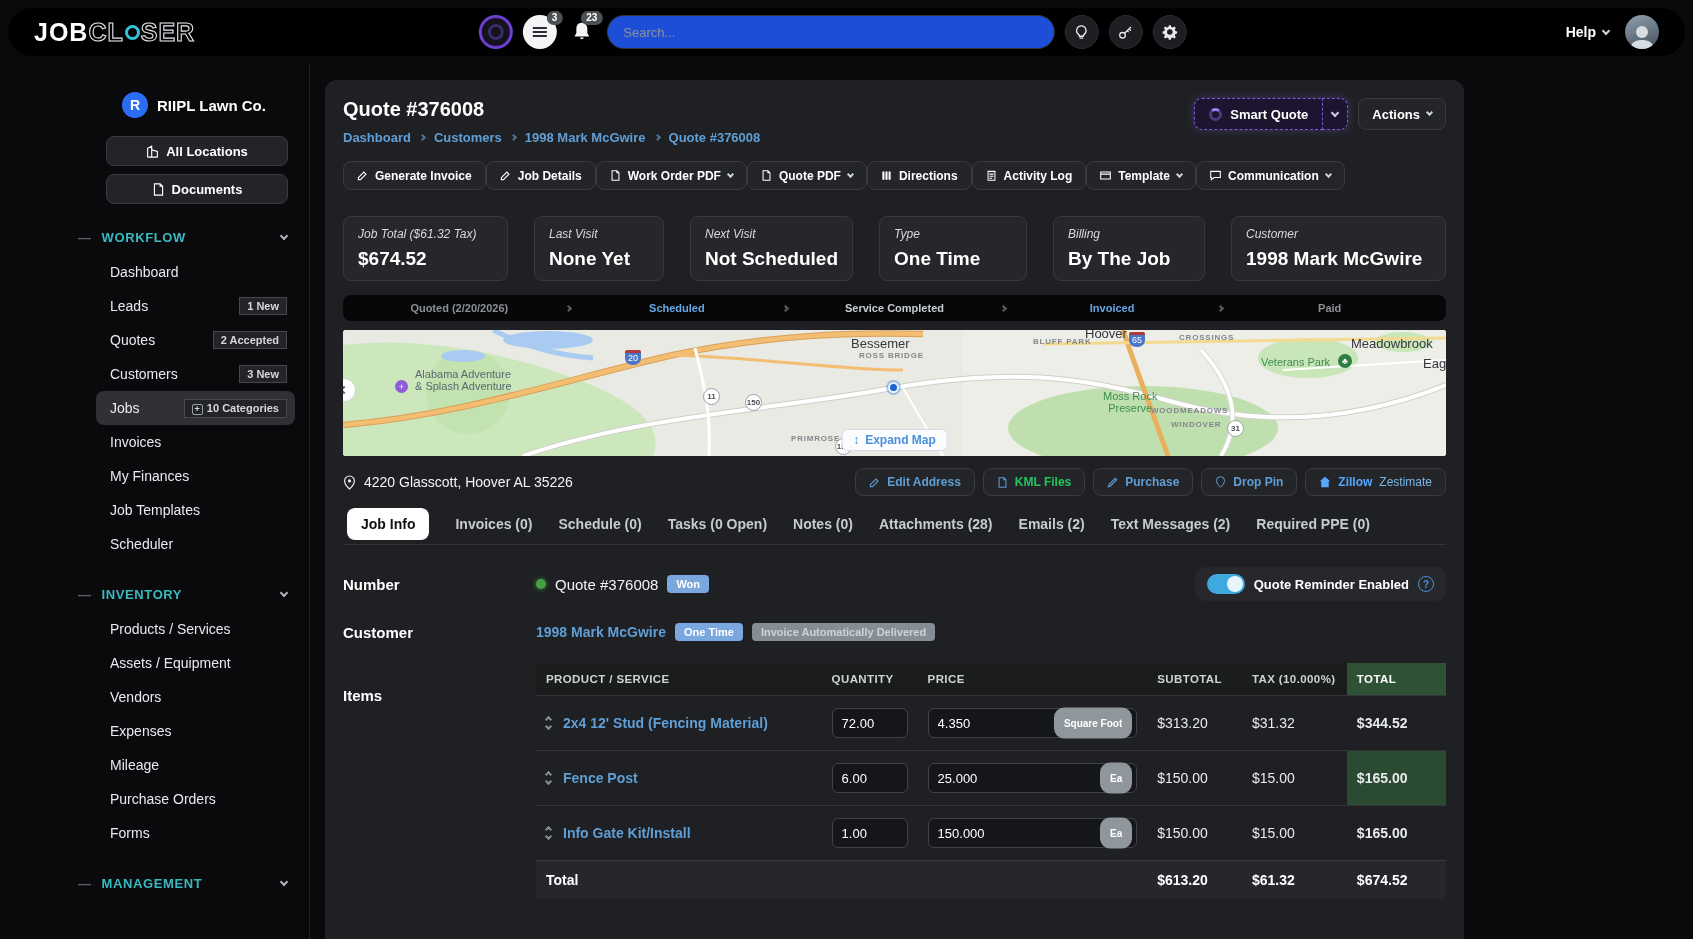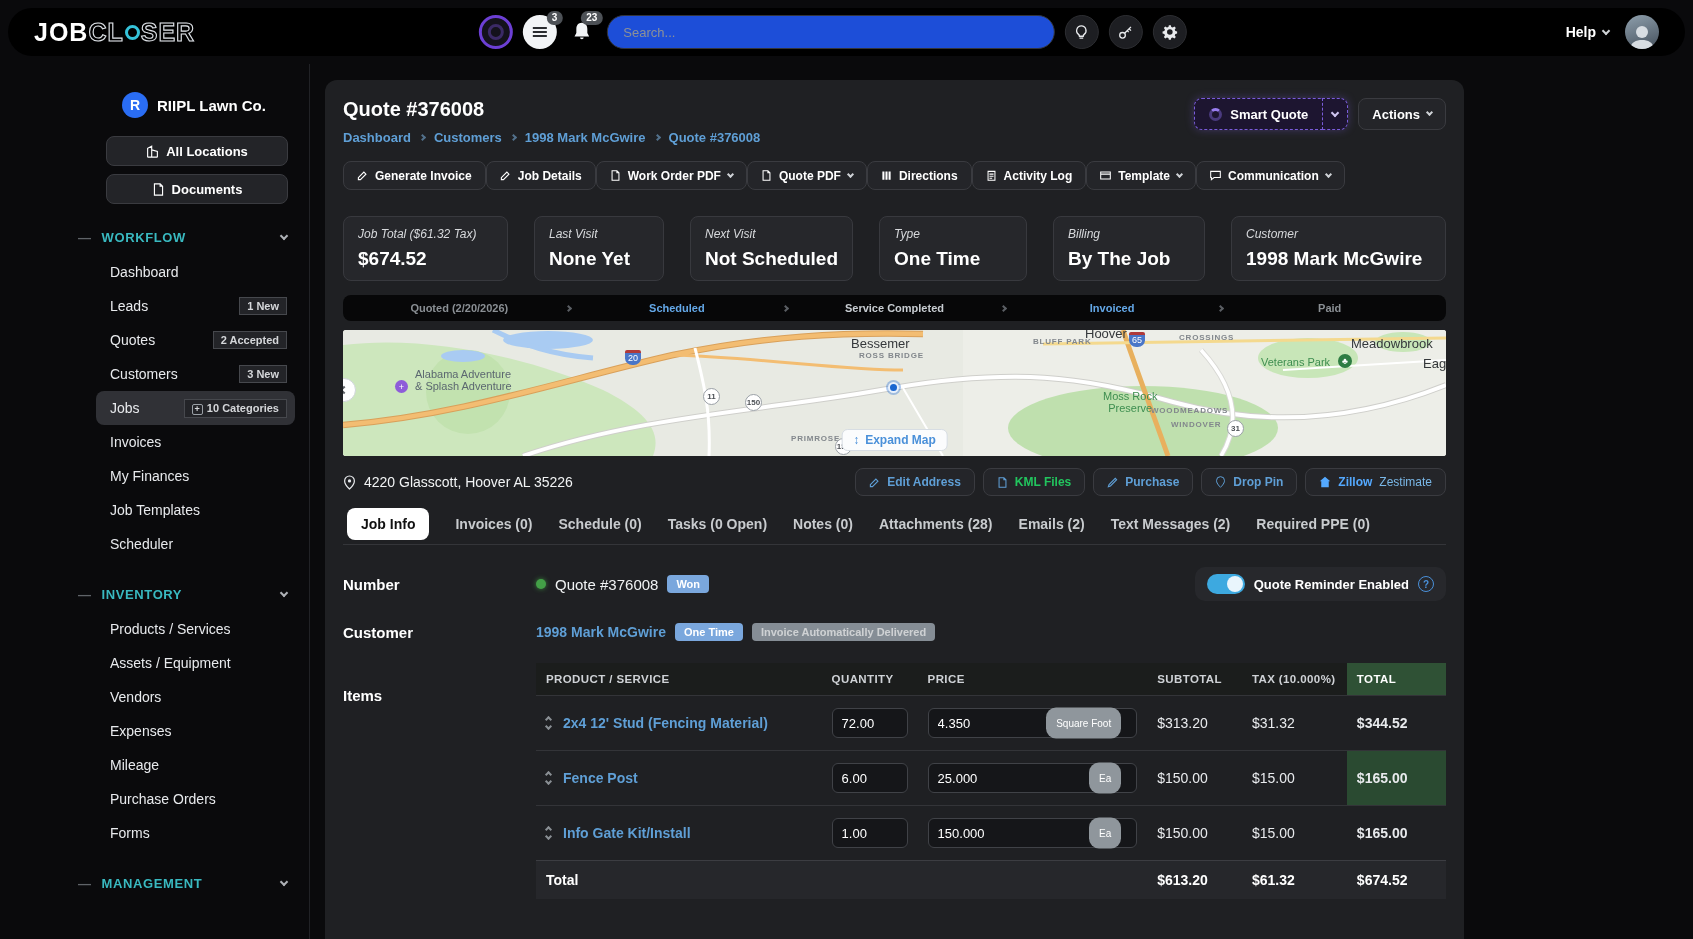--- a/index.html
+++ b/index.html
@@ -143,21 +143,21 @@
   .items-table th { text-align:left; font-size:11.5px; letter-spacing:.4px; color:#cfd2d6; background:#1b1d1c; padding:10px 10px; font-weight:bold; white-space:nowrap; }
   .items-table th.th-total { background:#2f5135; color:#fff; }
   .items-table td { padding:12px 10px; border-top:1px solid #333438; font-size:14px; color:#e8eaed; vertical-align:middle; }
   .items-table tr.frow td { border-top:1px solid #3c3d42; background:#26272b; font-weight:bold; color:#fff; padding:11px 10px; }
   .prod-cell { display:flex; align-items:center; gap:12px; }
   .reorder { display:flex; flex-direction:column; gap:5px; color:#8a8f94; cursor:pointer; }
   .reorder .chev { width:5px; height:5px; }
   .qty-input { width:76px; height:30px; background:#151619; border:1px solid #404247; border-radius:6px; color:#fff; font-size:13px; padding:0 9px; outline:none; font-family:"Liberation Sans",sans-serif; }
   .price-wrap { position:relative; width:215px; }
   .price-input { width:100%; height:30px; background:#151619; border:1px solid #404247; border-radius:6px; color:#fff; font-size:13px; padding:0 9px; outline:none; font-family:"Liberation Sans",sans-serif; }
-  .unit-pill { position:absolute; right:16px; top:50%; transform:translateY(-50%); background:#8f969c; color:#fff; font-size:10px; font-weight:normal; border-radius:10px; padding:10px 10px; }
+  .unit-pill { position:absolute; right:5px; top:50%; transform:translateY(-50%); background:#8f969c; color:#fff; font-size:10px; font-weight:bold; border-radius:10px; padding:10px 10px; }
   .cell-total { color:#56b865; font-weight:bold; }
   .cell-total.hl { background:#2a4a31; }
 </style>
 </head>
 <body>
 
 <header class="topbar">
   <div class="logo">
     <span class="logo-solid">JOB</span>
       <span class="logo-outline">CL</span>

